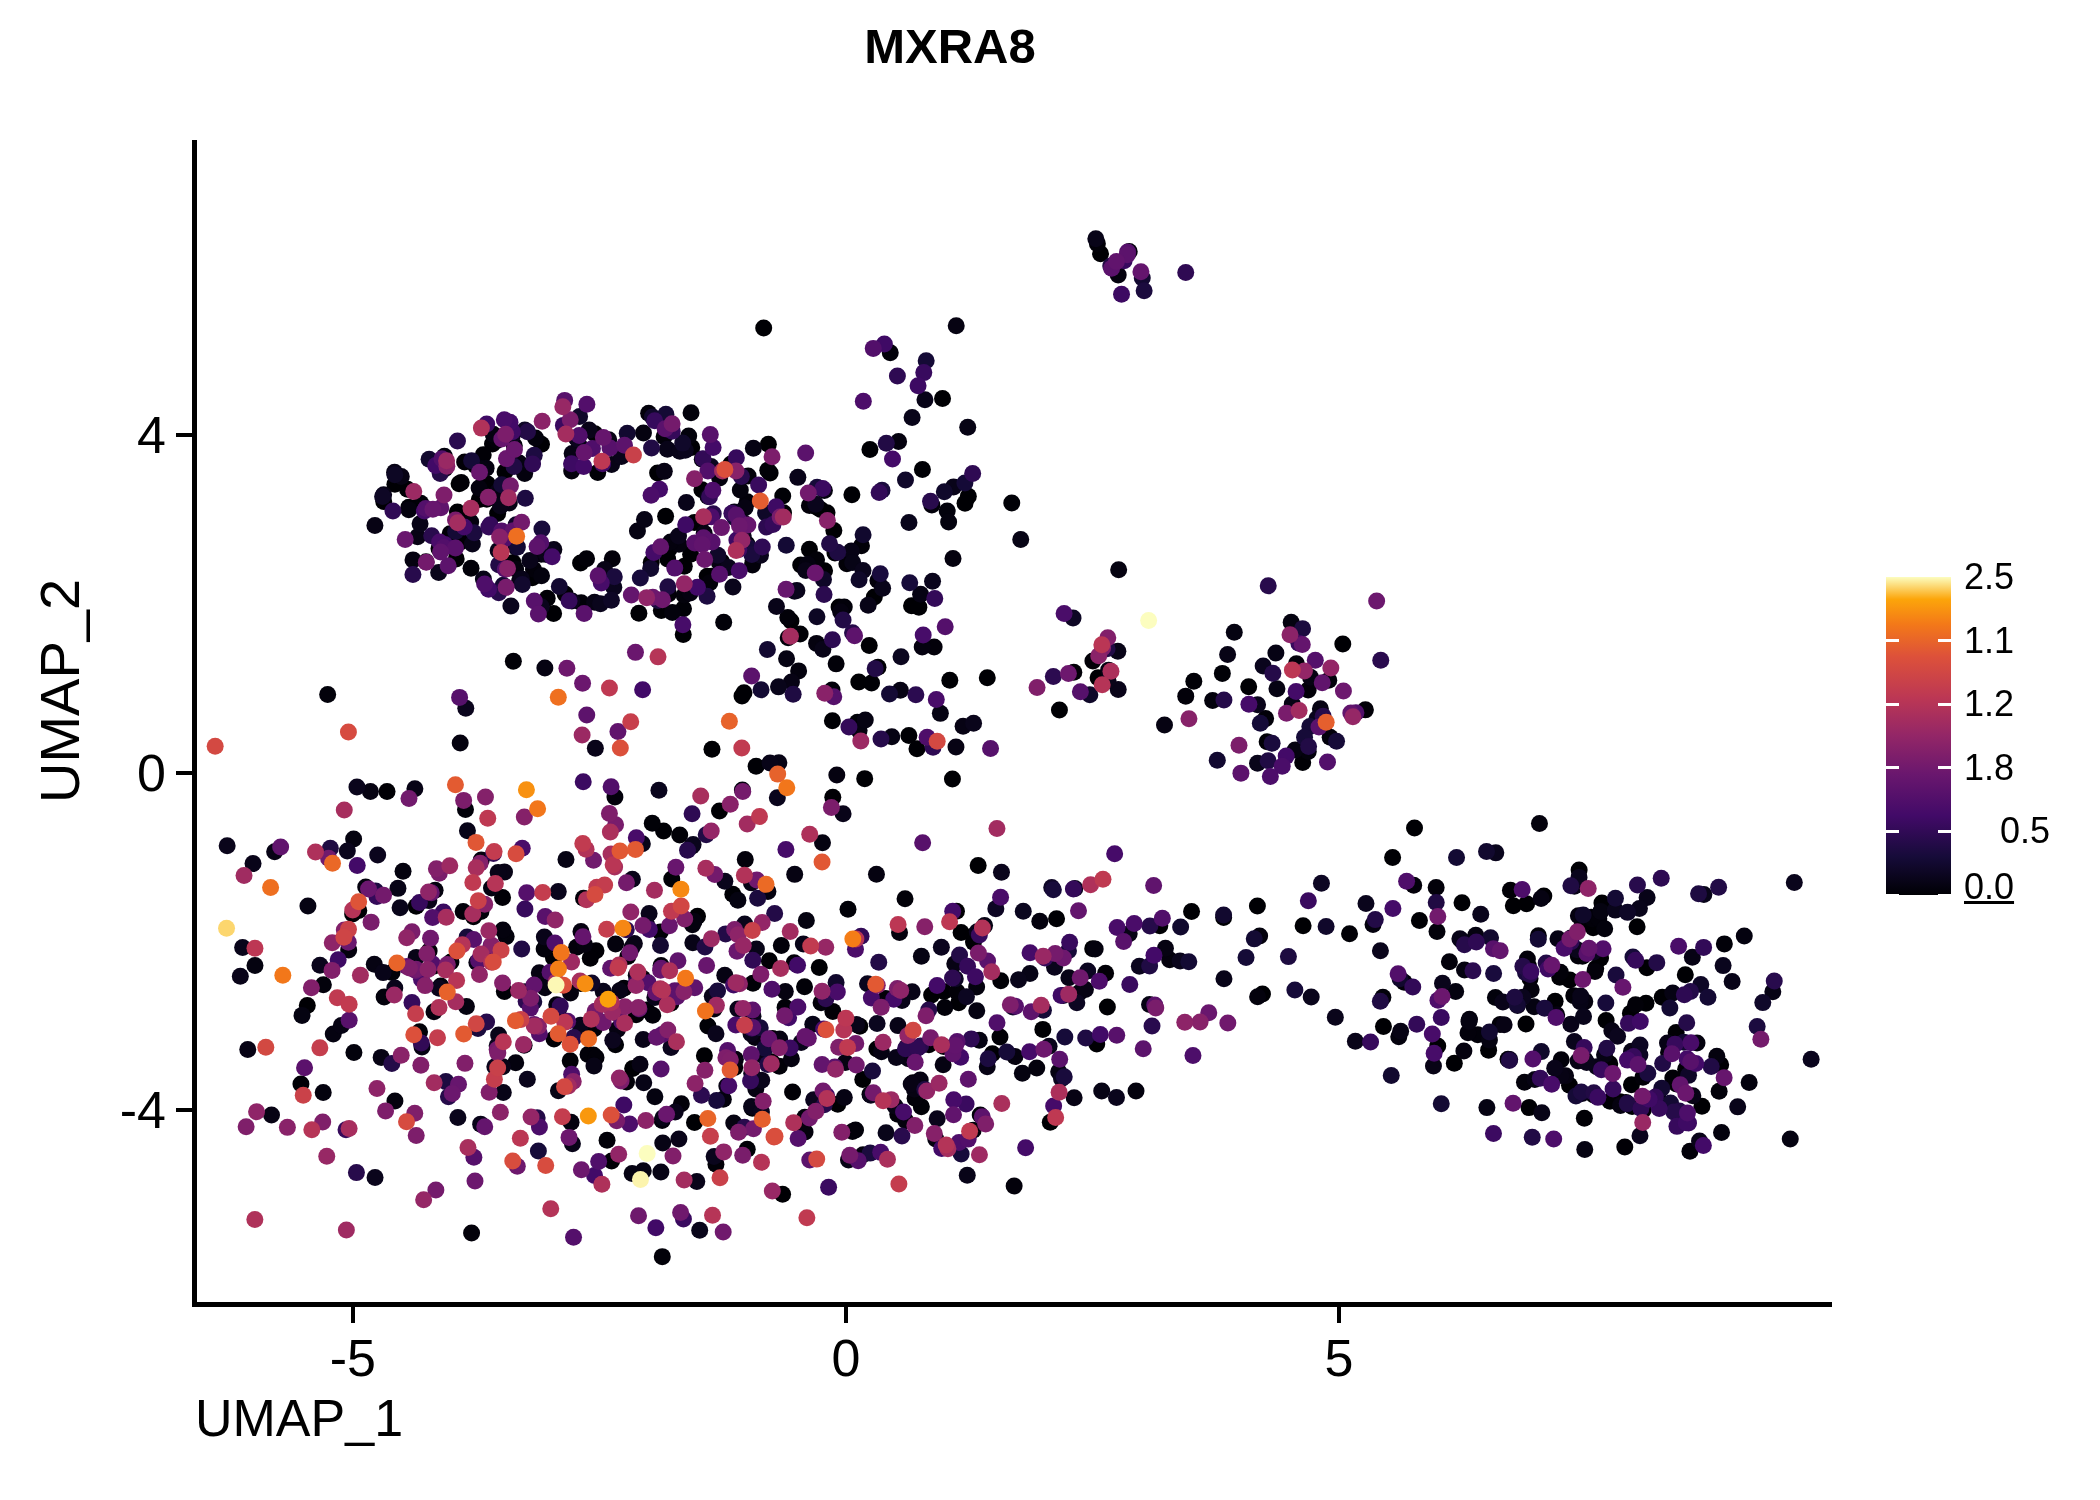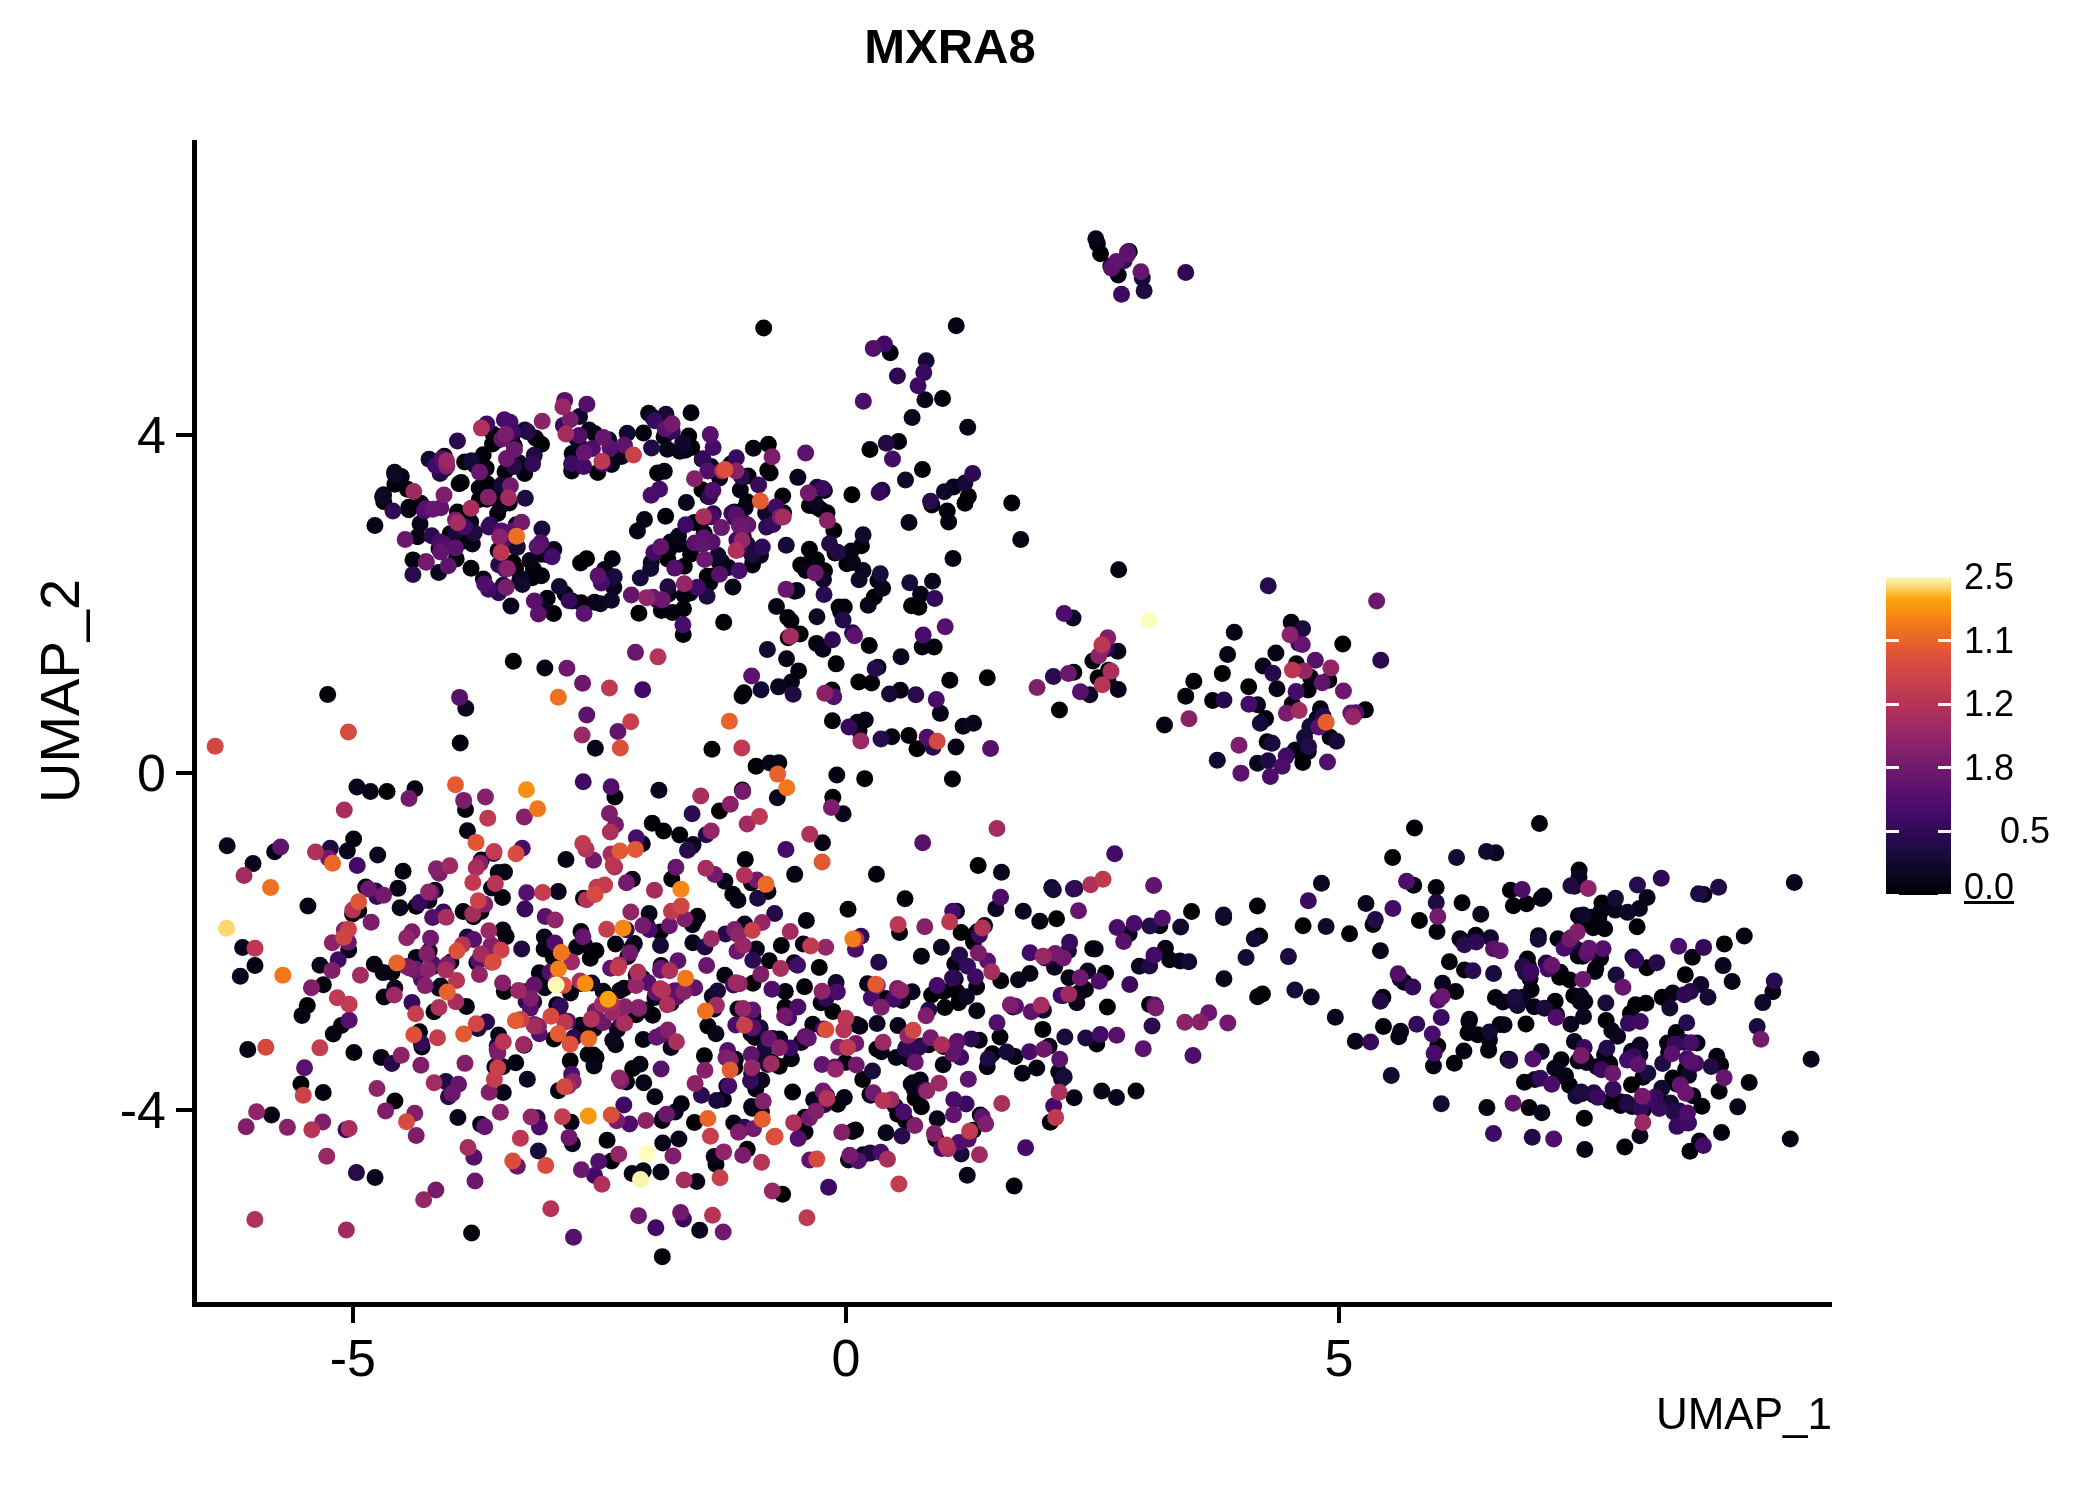--- a/index.html
+++ b/index.html
@@ -94,22 +94,22 @@
     line-height: 1;
     color: #000000;
     text-align: center;
     white-space: nowrap;
   }
   #axis-title-x {
     position: absolute;
     left: 195px;
     top: 1392px;
     width: 1637px;
-    text-align: right;
-    font-size: 44px;
+    text-align: left;
+    font-size: 52px;
     line-height: 1;
     color: #000000;
     white-space: nowrap;
   }
   #axis-title-y {
     position: absolute;
     left: -240px;
     top: 663px;
     width: 600px;
     text-align: center;

